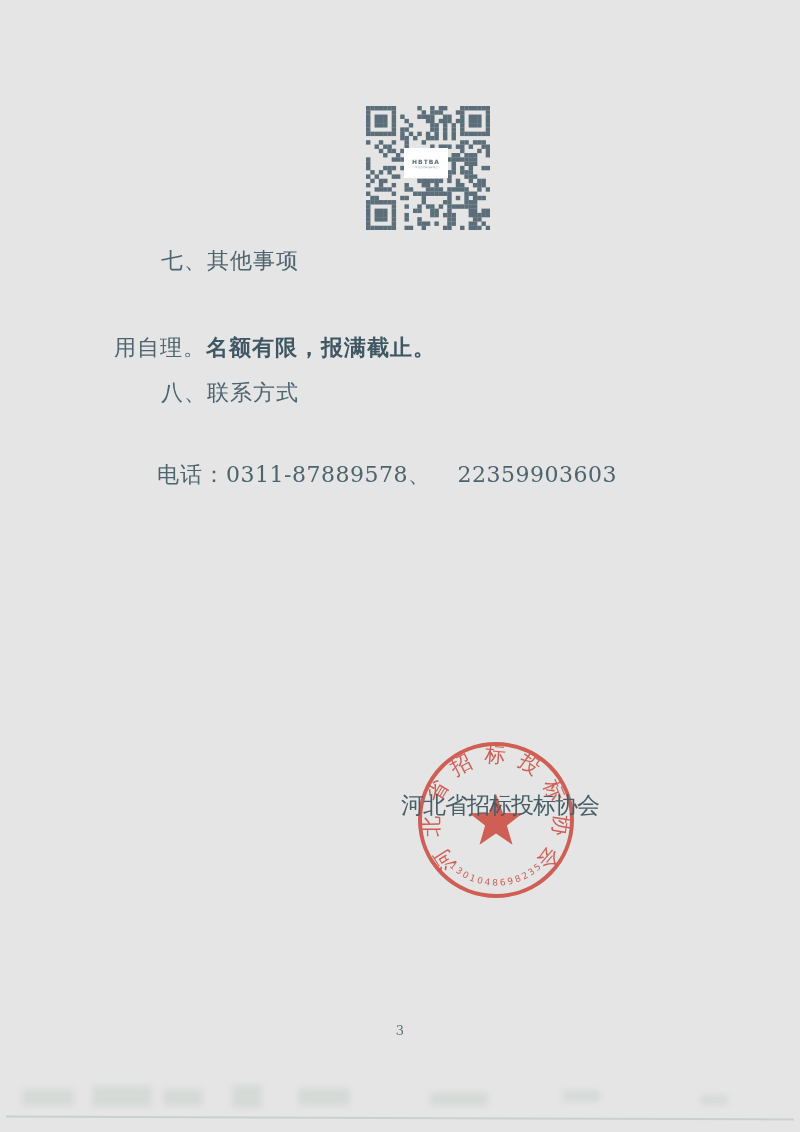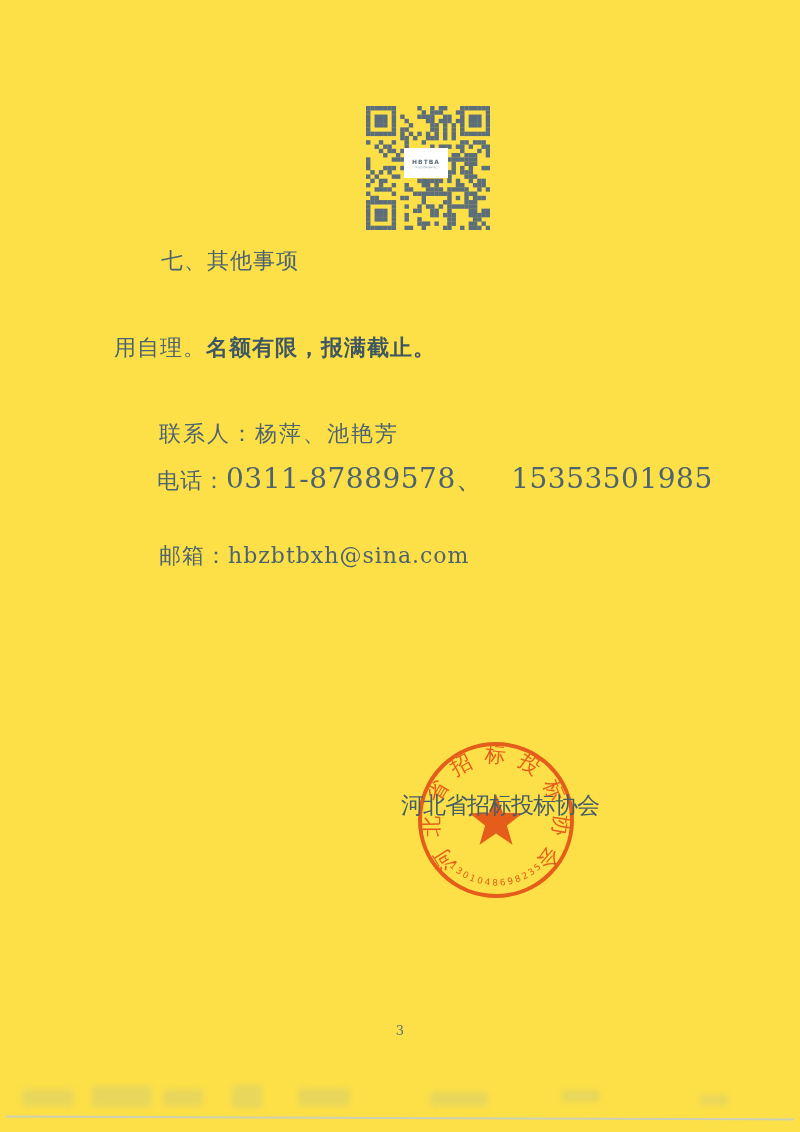--- a/index.html
+++ b/index.html
@@ -1,22 +1,22 @@
 <!DOCTYPE html>
 <html><head>
 <meta charset="utf-8">
 <style>
   html,body{margin:0;padding:0;background:#9a9a9a;}
   .page{
-    position:relative;width:800px;height:1132px;background:#fde047;
+    position:relative;width:800px;height:1132px;background:#e5e5e5;
     overflow:hidden;font-family:"DejaVu Serif","Liberation Serif",serif;
     color:#4d646e;
   }
   .txt{position:absolute;line-height:1.25;white-space:nowrap;font-size:22px;letter-spacing:1px;}
-  .num{font-size:28px;letter-spacing:0.5px;}
+  .num{font-size:22px;letter-spacing:0.5px;}
   .num-gap{display:inline-block;width:27px;}
   .bold{font-weight:bold;color:#3f5762;text-align:center;}
   
   .qr-wrap{position:absolute;left:366px;top:106px;width:124px;height:124px;}
   .qr-center{
     position:absolute;left:404px;top:148px;width:44px;height:30px;background:#fff;
     display:flex;flex-direction:column;align-items:center;justify-content:center;z-index:3;
   }
   .qr-label{font-family:"DejaVu Sans","Liberation Sans",sans-serif;font-size:6px;font-weight:bold;
     letter-spacing:1px;color:#5b6e79;}
@@ -402,26 +402,25 @@
       </svg>
   </div>
   <div class="qr-center">
     <div class="qr-label">HBTBA</div>
     <div class="qr-sublabel">河北省招标投标协会</div>
   </div>
 
   <div class="txt" style="left:161px;top:247px">七、其他事项</div>
   <div class="txt" style="left:114px;top:334px"><span>用自理。</span><span class="bold">名额有限，报满截止。</span></div>
 
-  <div class="txt" style="left:159px;top:420px;letter-spacing:2px">联系人：杨萍、池艳芳</div>
-
-  <div class="txt" style="left:157px;top:461px"><span>电话：</span><span class="num">0311-87889578、</span><span class="num-gap"></span><span class="num">15353501985</span></div>
-
-
-  <div class="txt" style="left:159px;top:542px">邮箱：hbzbtbxh@sina.com</div>
+  <div class="txt" style="left:161px;top:379px">八、联系方式</div>
+
+  <div class="txt" style="left:157px;top:461px"><span>电话：</span><span class="num">0311-87889578、</span><span class="num-gap"></span><span class="num">22359903603</span></div>
+
+
 
   <svg class="stamp" viewBox="0 0 180 180">
     <g fill="none" stroke="#e35144">
       <circle cx="90" cy="90" r="76" stroke-width="4"></circle>
     </g>
     <polygon fill="#e35144" points="90,64 96.8,82.7 116.6,83.3 100.9,95.6 106.5,114.7 90,103.5 73.5,114.7 79.1,95.6 63.4,83.3 83.2,82.7"></polygon>
     <defs>
       <path id="ringTextPath" d="M 52.9 134.7 A 58 58 0 1 1 127.1 134.7" fill="none"></path>
       <path id="serialPath" d="M 42.5 135.5 A 66 66 0 0 0 137.5 135.5" fill="none"></path>
     </defs>

